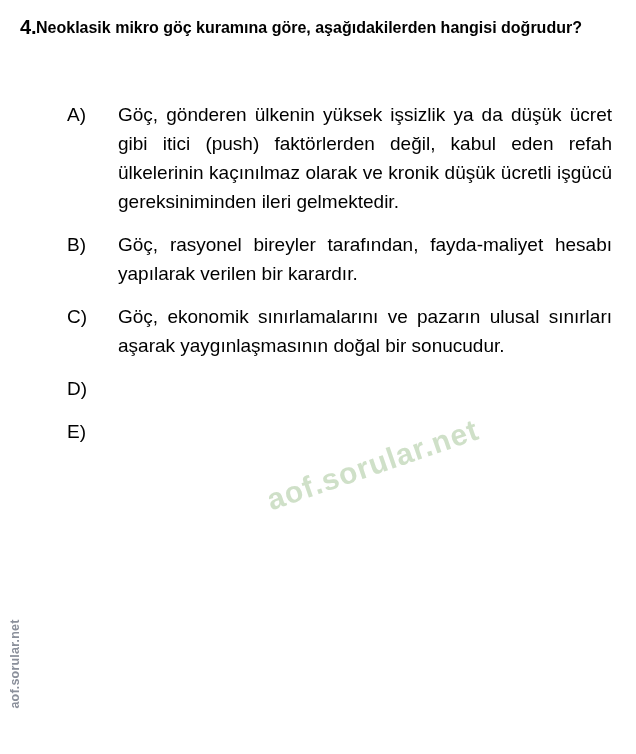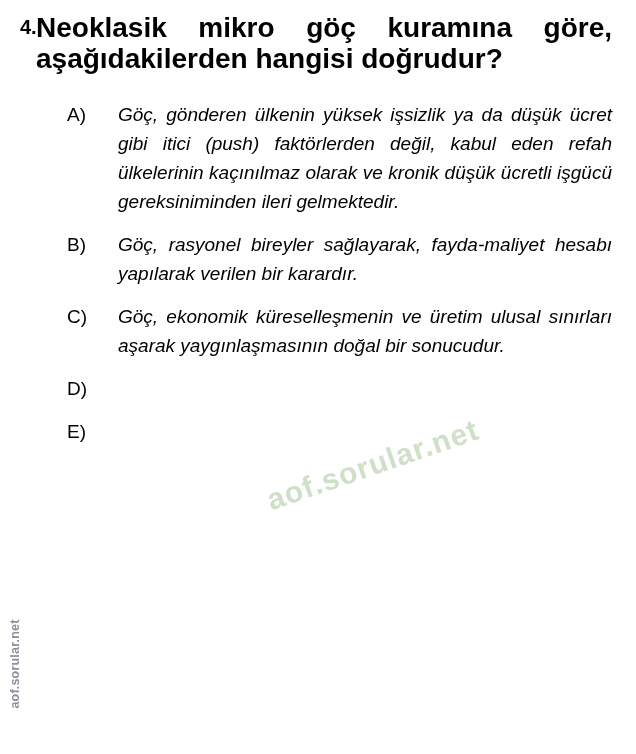--- a/index.html
+++ b/index.html
@@ -81,21 +81,21 @@
     padding-left: 20px;
     box-sizing: border-box;
     font-size: 20px;
     font-weight: 700;
     line-height: 31px;
     flex: 0 0 auto;
   }
   .q-text {
     flex: 1 1 auto;
     padding-right: 24px;
-    font-size: 28px;
+    font-size: 16px;
     font-weight: 700;
     line-height: 31px;
     text-align: justify;
     text-align-last: left;
     hyphens: none;
   }
 
   
   .options {
     position: absolute;
@@ -120,21 +120,20 @@
   }
   .opt-text {
     flex: 1 1 auto;
     padding-right: 24px;
     font-size: 19px;
     font-weight: 400;
     line-height: 29px;
     text-align: justify;
     text-align-last: left;
     hyphens: none;
-    font-style: italic;
   }
 </style>
 </head>
 <body>
 
 <div id="page">
 
   <div class="wm-bar"></div>
 
   <div class="wm-diagonal">aof.sorular.net</div>
@@ -150,26 +149,26 @@
 
   <div class="options">
 
     <div class="option">
       <div class="opt-letter">A)</div>
       <div class="opt-text">Göç, gönderen ülkenin yüksek işsizlik ya da düşük ücret gibi itici (push) faktörlerden değil, kabul eden refah ülkelerinin kaçınılmaz olarak ve kronik düşük ücretli işgücü gereksiniminden ileri gelmektedir.</div>
     </div>
 
     <div class="option">
       <div class="opt-letter">B)</div>
-      <div class="opt-text">Göç, rasyonel bireyler sağlayarak, fayda-maliyet hesabı yapılarak verilen bir karardır.</div>
+      <div class="opt-text">Göç, rasyonel bireyler tarafından, fayda-maliyet hesabı yapılarak verilen bir karardır.</div>
     </div>
 
     <div class="option">
       <div class="opt-letter">C)</div>
-      <div class="opt-text">Göç, ekonomik küreselleşmenin ve üretim ulusal sınırları aşarak yaygınlaşmasının doğal bir sonucudur.</div>
+      <div class="opt-text">Göç, ekonomik sınırlamalarını ve pazarın ulusal sınırları aşarak yaygınlaşmasının doğal bir sonucudur.</div>
     </div>
 
     <div class="option">
       <div class="opt-letter">D)</div>
     </div>
 
     <div class="option">
       <div class="opt-letter">E)</div>
     </div>
 

